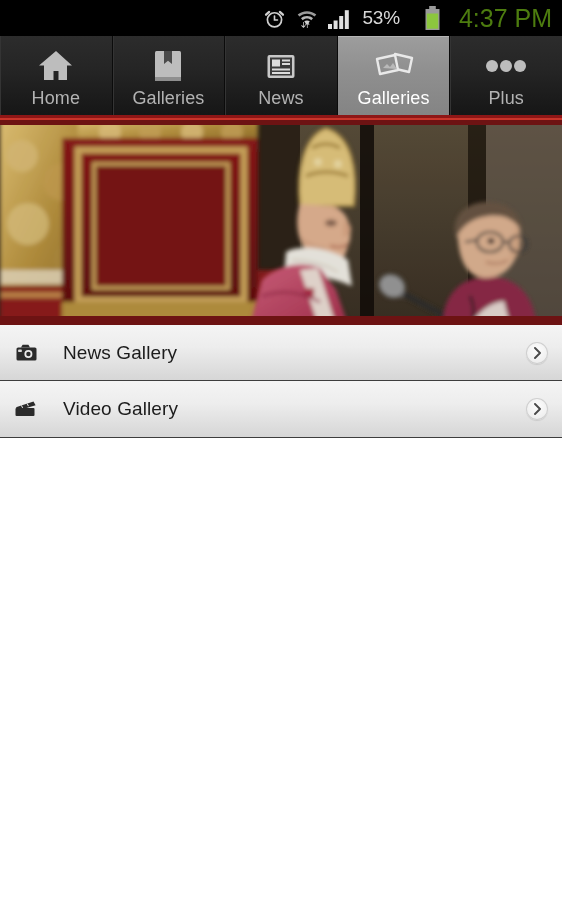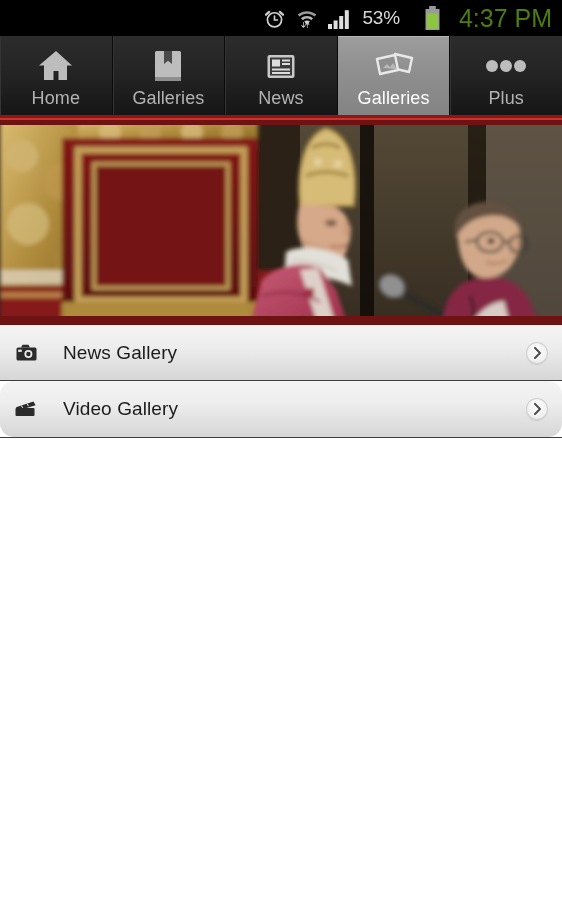--- a/index.html
+++ b/index.html
@@ -135,21 +135,21 @@
   .list-row {
     position: relative;
     height: 56px;
     display: flex;
     align-items: center;
     background: linear-gradient(180deg, #f4f4f4 0%, #ededed 40%, #d6d6d6 100%);
     border-bottom: 1px solid #3d3d3d;
     cursor: pointer;
     box-sizing: border-box;
   }
-  .list-row:last-child { border-bottom: none; border-radius: 14px; }
+  .list-row:last-child { border-bottom: none; }
   .row-icon {
     width: 52px;
     min-width: 52px;
     display: flex;
     align-items: center;
     justify-content: center;
   }
   .row-label {
     font-size: 19px;
     color: #1c1c1c;

